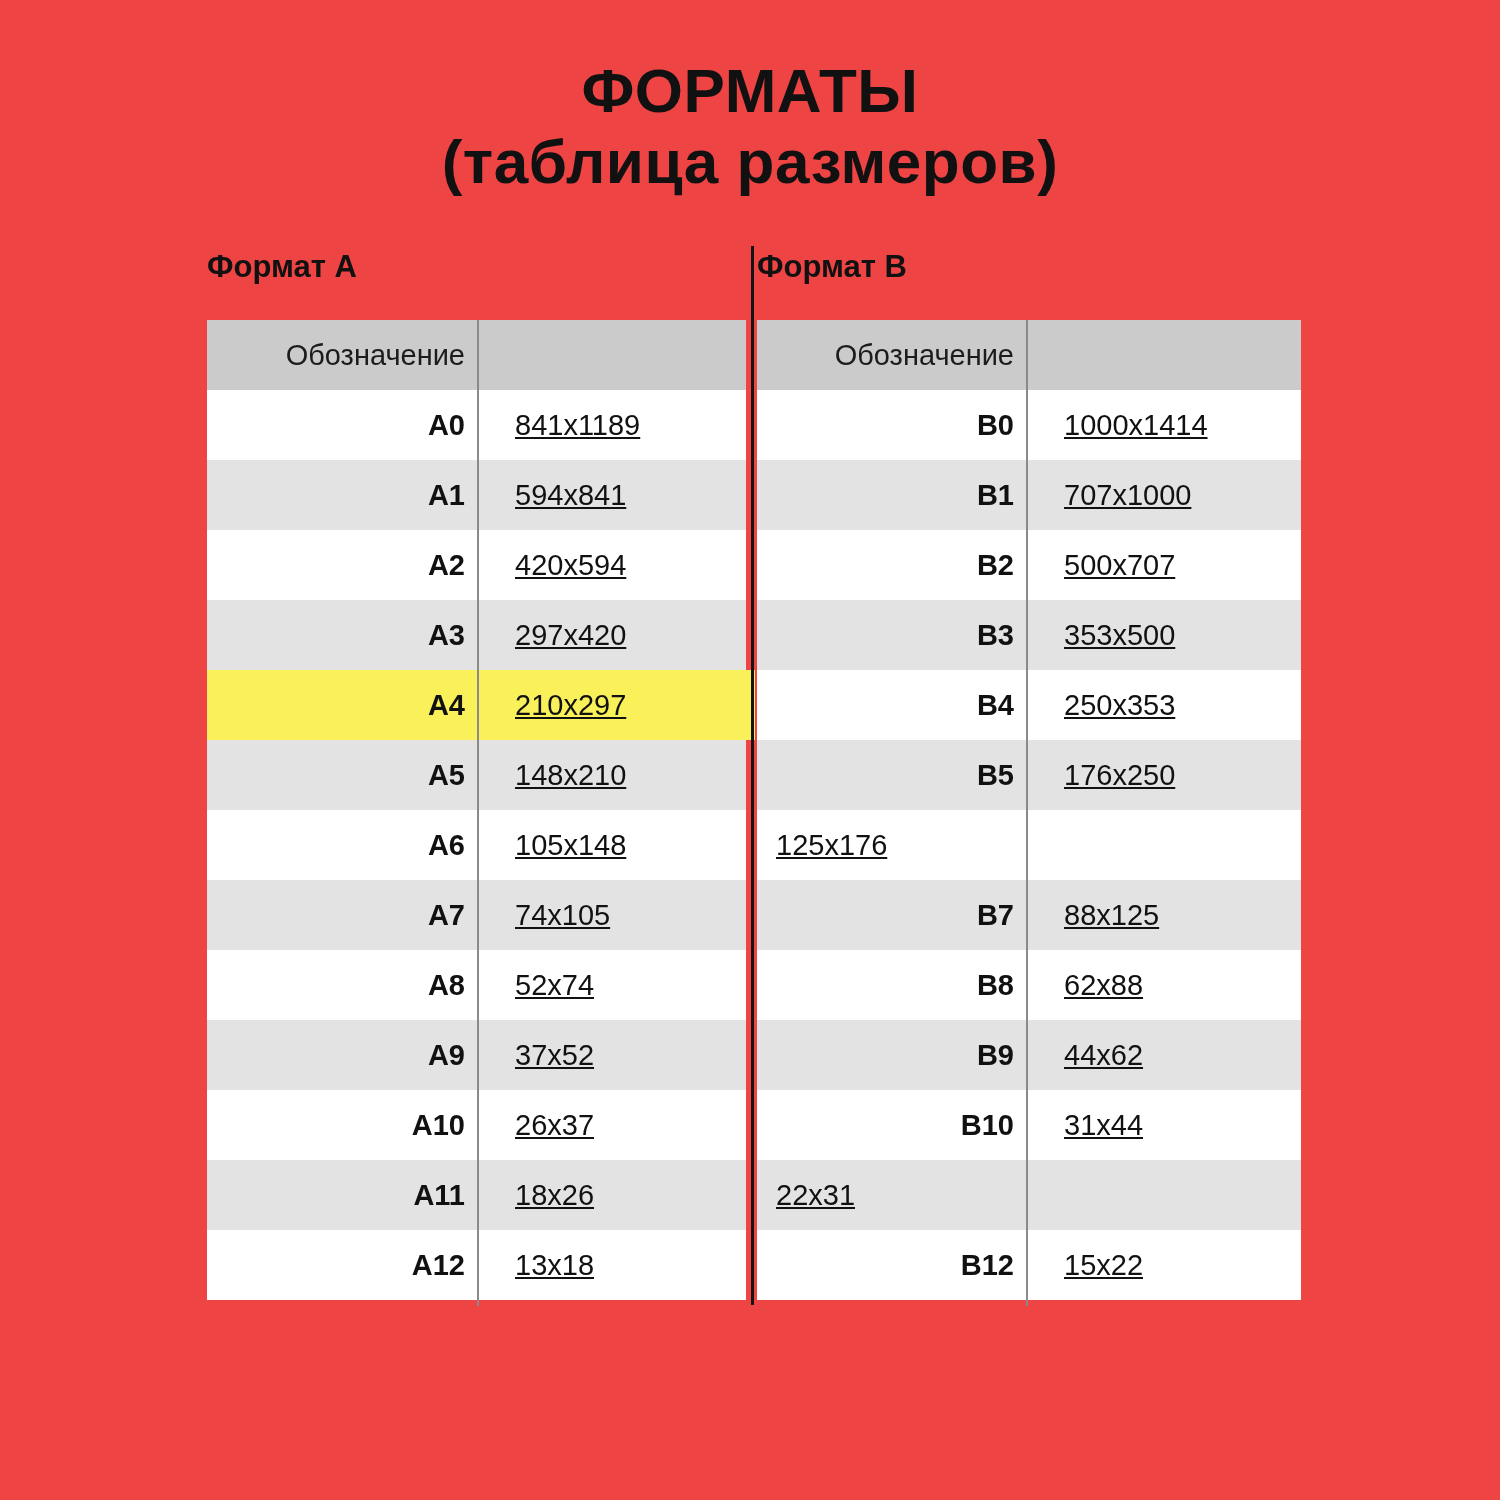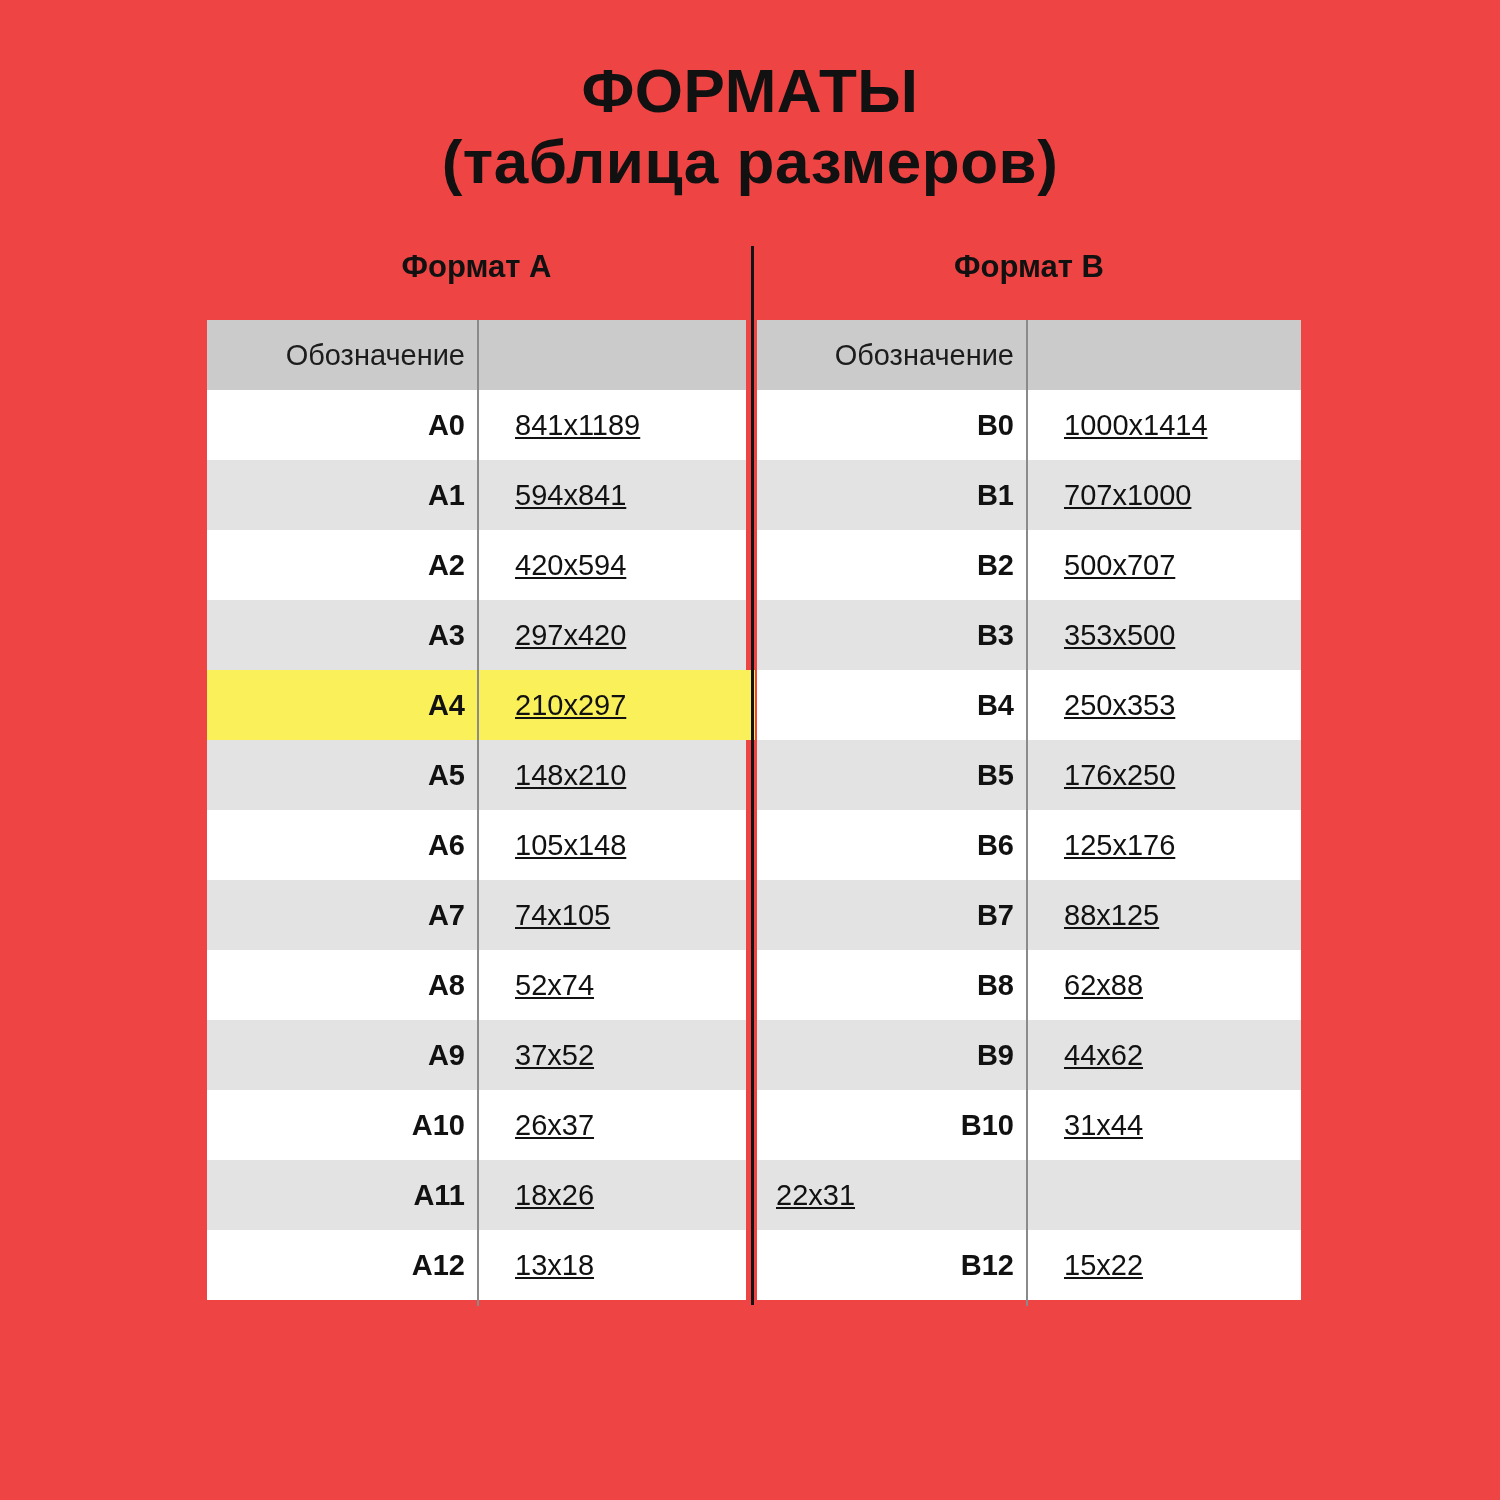--- a/index.html
+++ b/index.html
@@ -7,21 +7,21 @@
     position:relative;width:1500px;height:1500px;background:#ef4444;
     font-family:"Liberation Sans","DejaVu Sans",sans-serif;color:#111;
     overflow:hidden;
   }
   .main-title{
     position:absolute;top:55px;left:0;width:1500px;
     text-align:center;font-weight:700;font-size:62px;line-height:71px;
     letter-spacing:0.5px;color:#111;
   }
   .section-title{
-    position:absolute;top:249px;text-align:center;
+    position:absolute;top:249px;text-align:left;
     font-weight:700;font-size:31px;color:#111;
   }
   .section-title.a{left:207px;width:539px;}
   .section-title.b{left:757px;width:544px;}
   .fmt-table{position:absolute;top:320px;}
   .fmt-table.a{left:207px;width:539px;}
   .fmt-table.b{left:757px;width:544px;}
   .hdr-row,.row{display:flex;height:70px;line-height:70px;font-size:29px;}
   .hdr-row{background:#CBCBCB;flex-direction:column;}
   .row{background:#ffffff;gap:19px;}
@@ -150,21 +150,20 @@
         </div>
         <div class="row">
           <div class="cell des">B4</div>
           <div class="cell mm">250x353</div>
         </div>
         <div class="row alt">
           <div class="cell des">B5</div>
           <div class="cell mm">176x250</div>
         </div>
         <div class="row">
-          <div class="cell des">B6</div>
           <div class="cell mm">125x176</div>
         </div>
         <div class="row alt">
           <div class="cell des">B7</div>
           <div class="cell mm">88x125</div>
         </div>
         <div class="row">
           <div class="cell des">B8</div>
           <div class="cell mm">62x88</div>
         </div>

